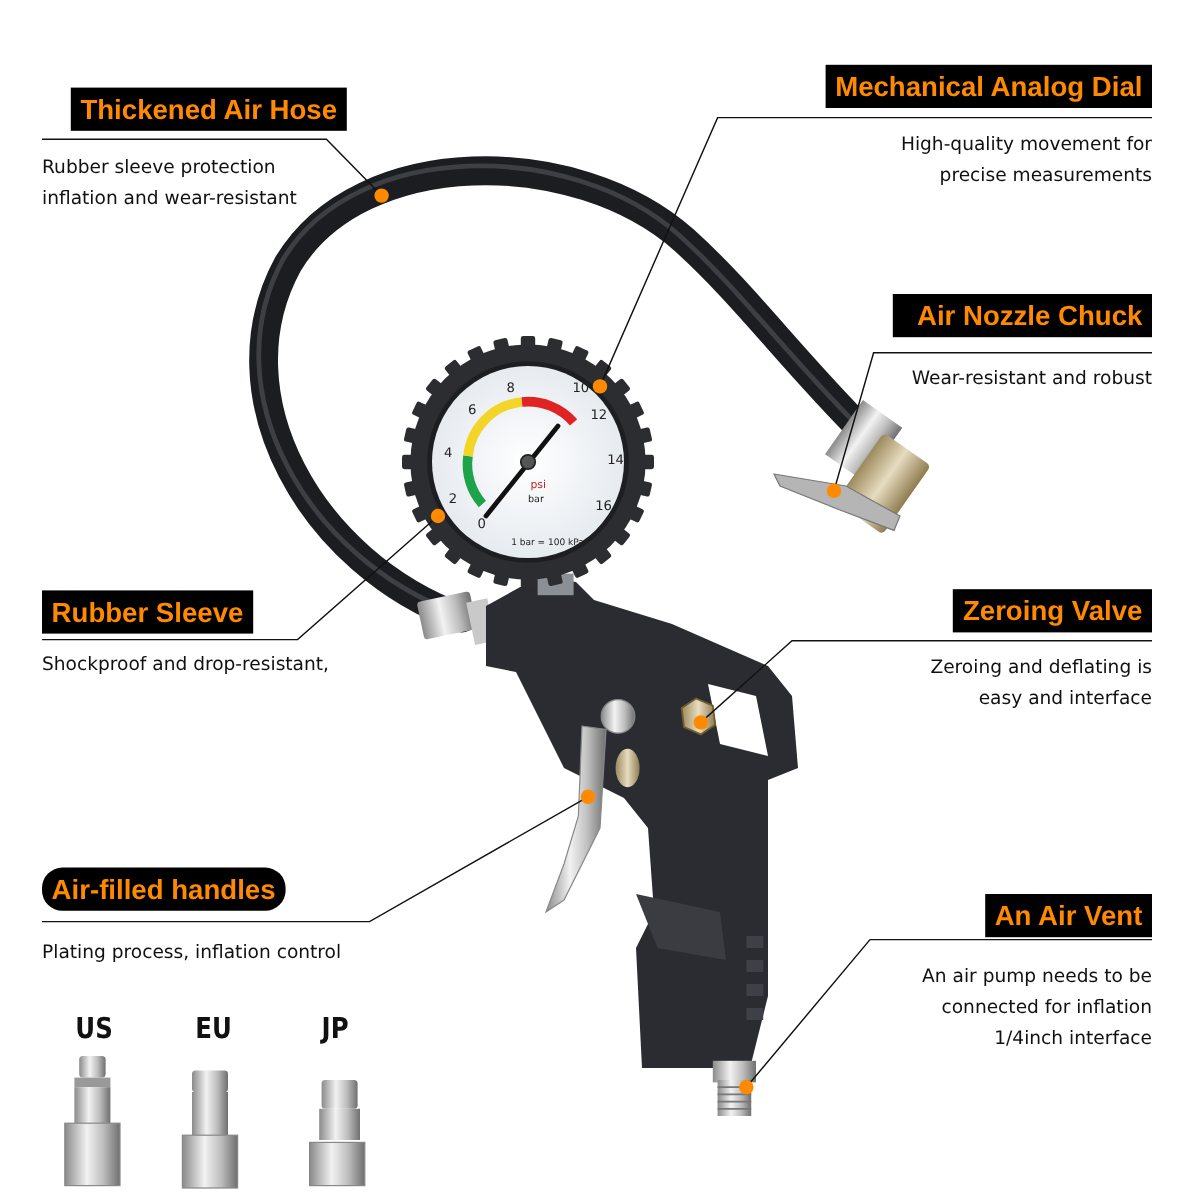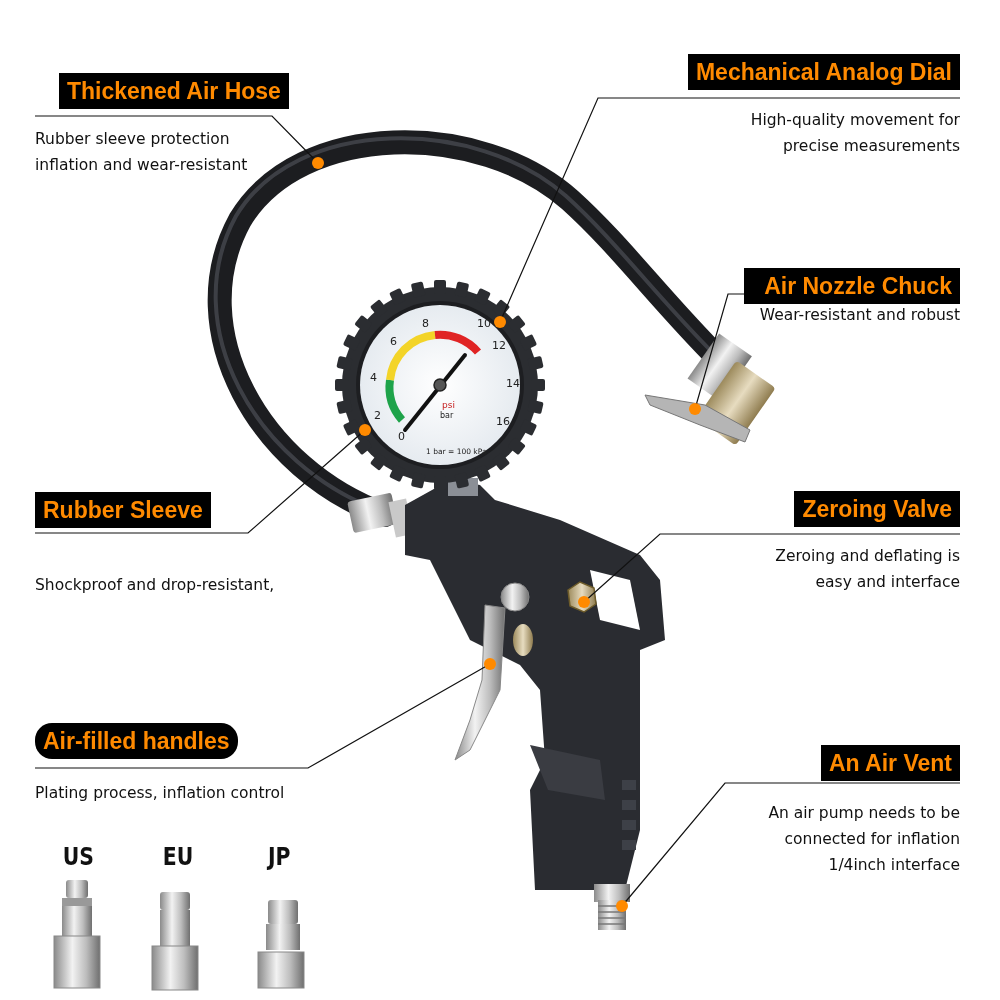--- a/index.html
+++ b/index.html
@@ -181,27 +181,27 @@
   <div>Rubber sleeve protection</div>
   <div>inflation and wear-resistant</div>
 </div>
 
 <div class="label-box" style="right:40px;top:54px;">Mechanical Analog Dial</div>
 <div class="desc right" style="right:40px;top:107px;">
   <div>High-quality movement for</div>
   <div>precise measurements</div>
 </div>
 
-<div class="label-box" style="right:40px;top:268px;padding-left:20px;">Air Nozzle Chuck</div>
+<div class="label-box" style="right:40px;top:245px;padding-left:20px;">Air Nozzle Chuck</div>
 <div class="desc right" style="right:40px;top:302px;">
   <div>Wear-resistant and robust</div>
 </div>
 
 <div class="label-box" style="left:35px;top:492px;">Rubber Sleeve</div>
-<div class="desc" style="left:35px;top:540px;margin-top:32px;">
+<div class="desc" style="left:35px;top:540px;">
   <div>Shockproof and drop-resistant,</div>
 </div>
 
 <div class="label-box" style="right:40px;top:491px;">Zeroing Valve</div>
 <div class="desc right" style="right:40px;top:543px;">
   <div>Zeroing and deflating is</div>
   <div>easy and interface</div>
 </div>
 
 <div class="label-box" style="left:35px;top:723px;border-radius:17px;">Air-filled handles</div>

